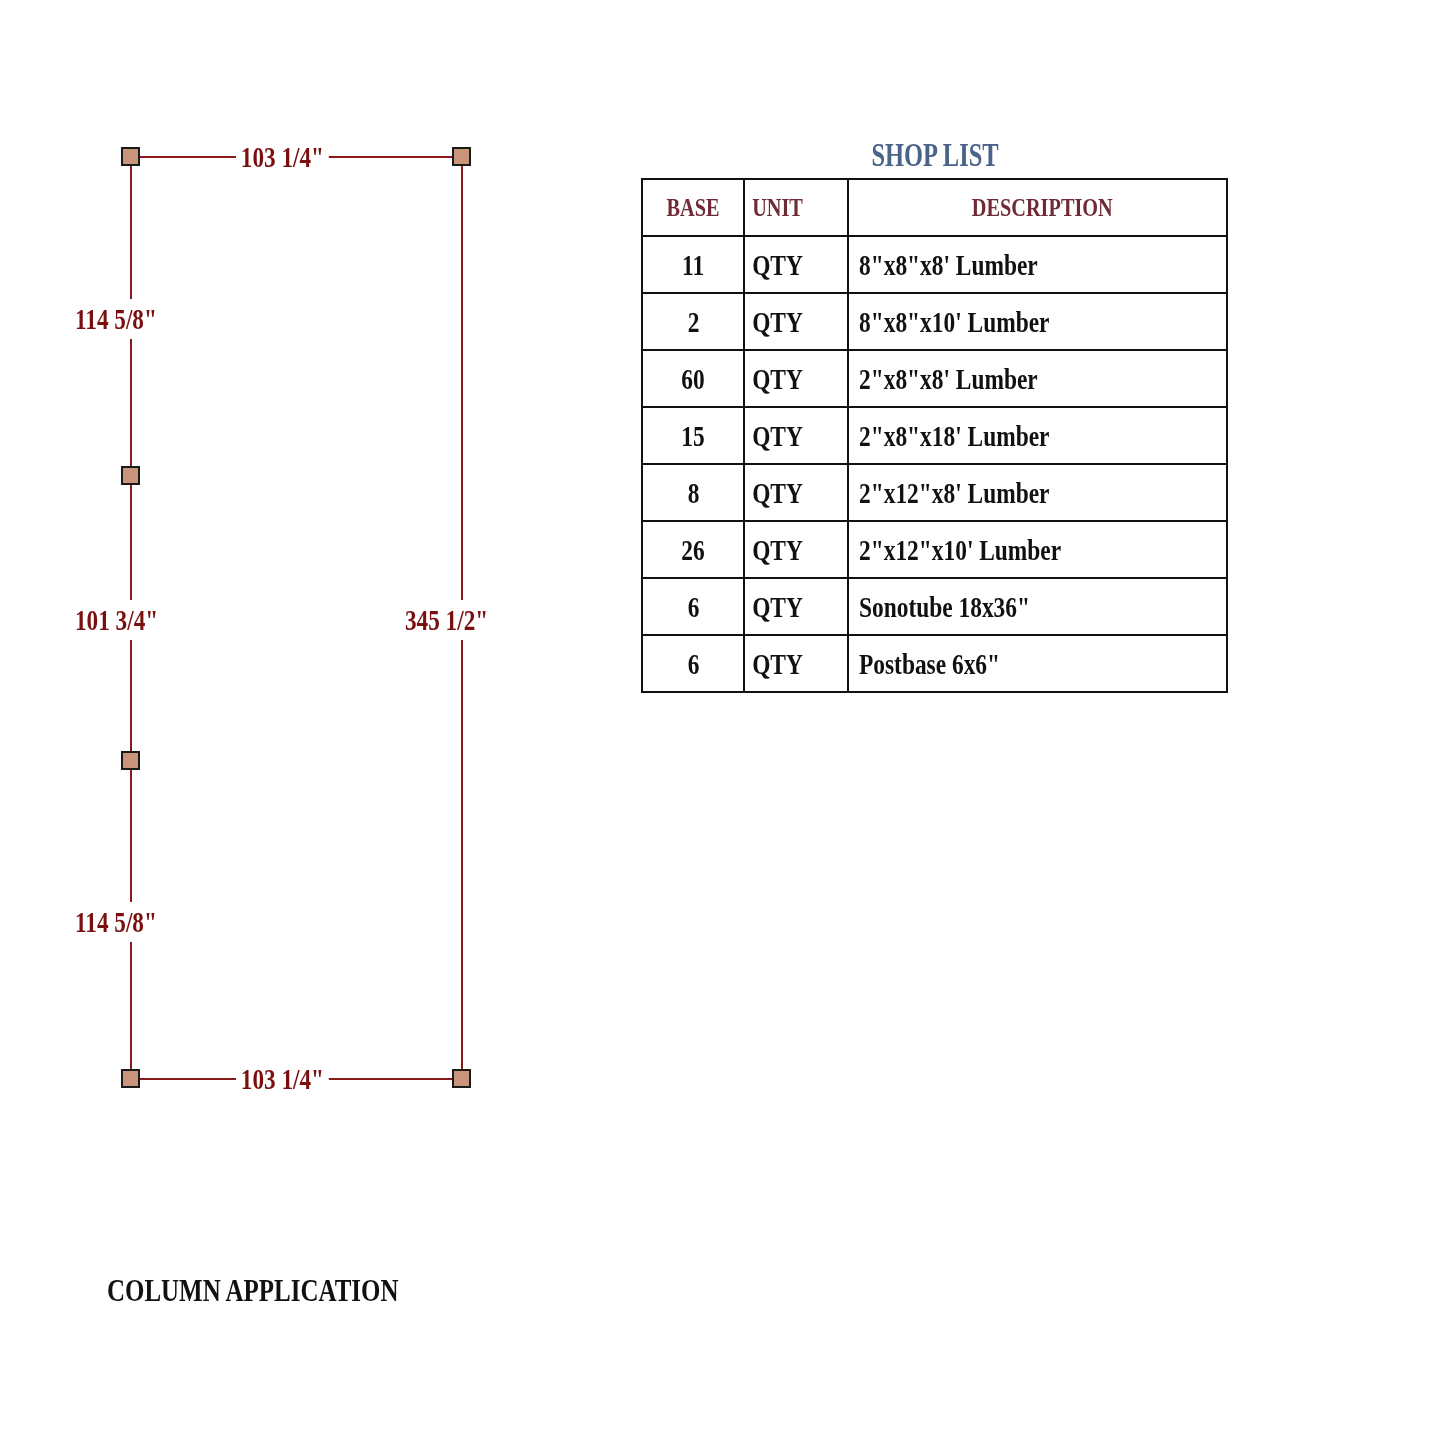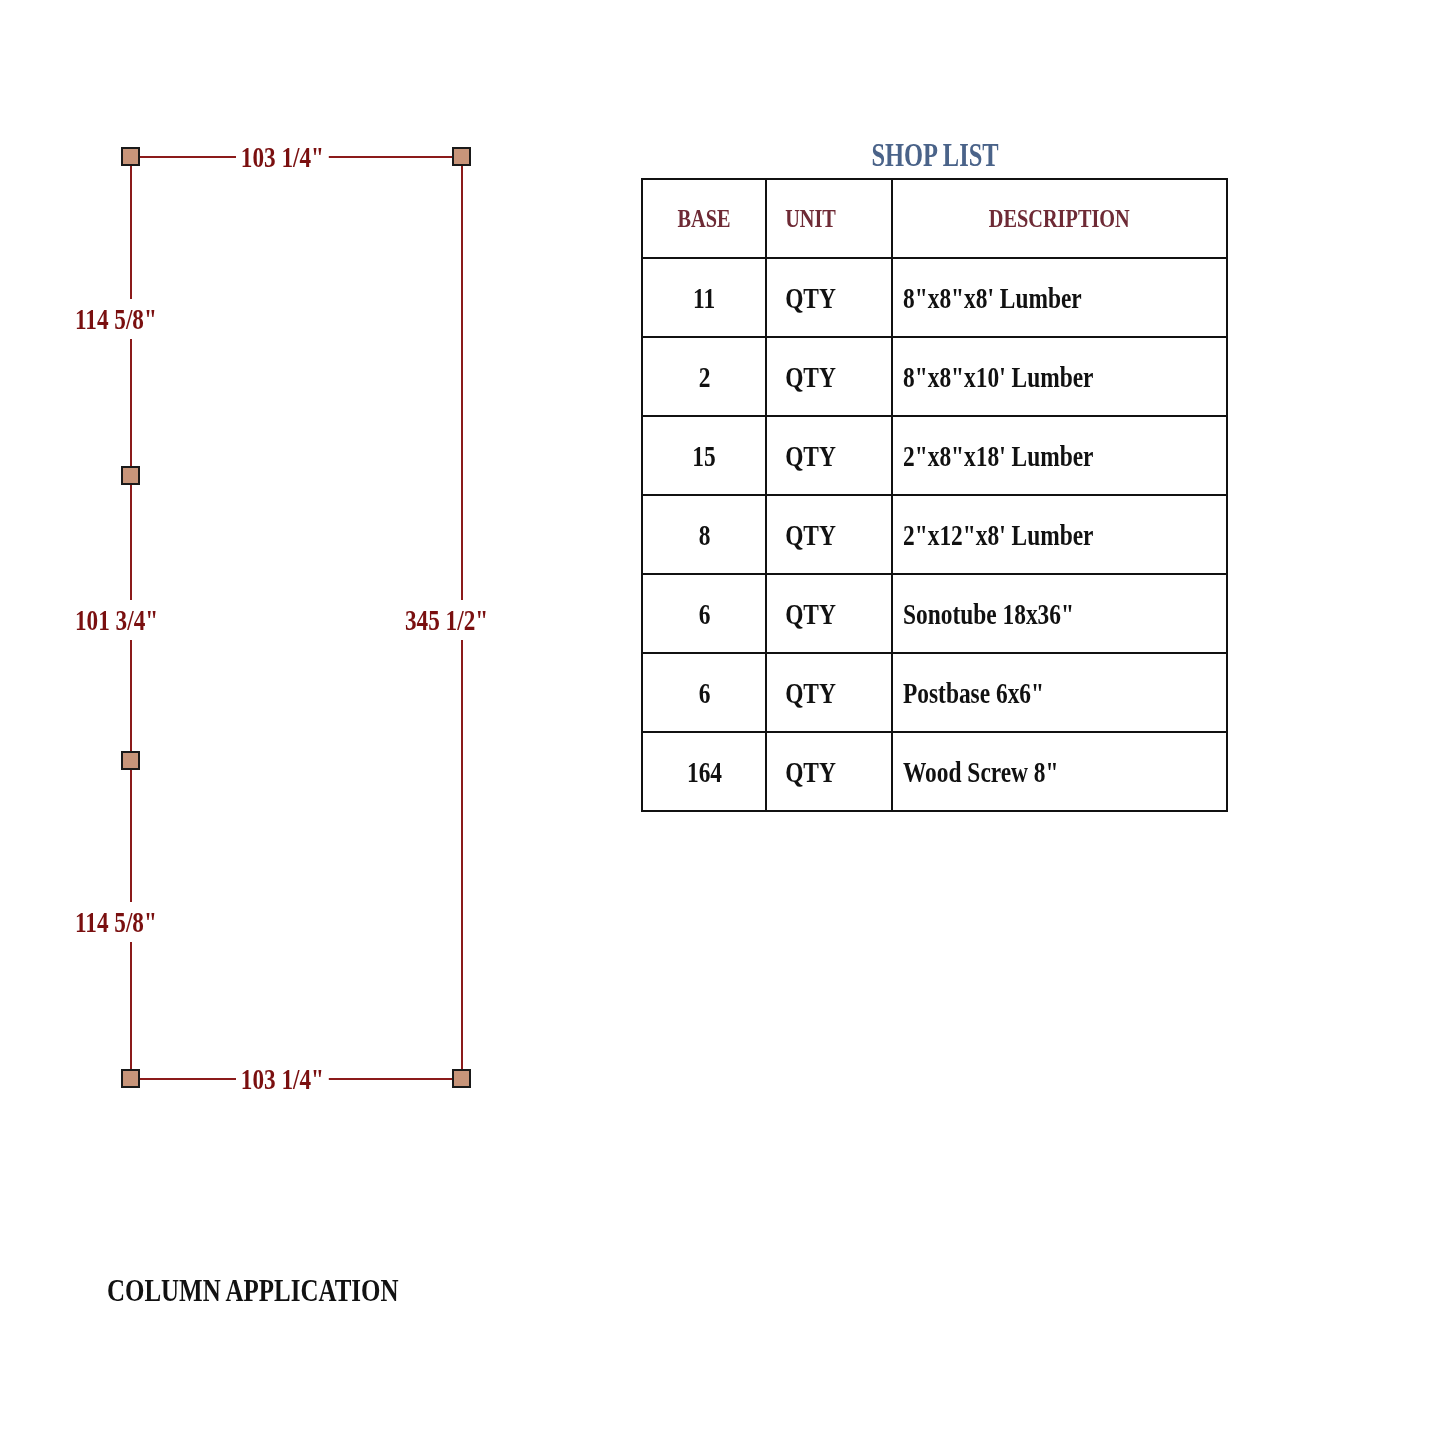--- a/index.html
+++ b/index.html
@@ -9,21 +9,21 @@
             border: 2px solid #1a1a1a; box-sizing: border-box; }
     .vline { position: absolute; width: 2px; background: #8b1a1a; }
     .hline { position: absolute; height: 2px; background: #8b1a1a; }
     .dim { position: absolute; color: #7a0f0f; font-weight: bold; font-size: 29px;
            background: #ffffff; line-height: 32px; white-space: nowrap;
            transform: scaleX(0.8); transform-origin: left center; }
     .title { position: absolute; color: #4a6389; font-weight: bold; font-size: 34px;
              transform: scaleX(0.72); transform-origin: center; left: 820px; width: 230px; text-align: center; top: 136px; }
     table.shop { position: absolute; left: 641px; top: 178px; width: 587px;
                  border-collapse: collapse; }
-    table.shop td, table.shop th { border: 2.5px solid #111; height: 55px; padding: 11px; }
+    table.shop td, table.shop th { border: 2.5px solid #111; height: 55px; padding: 0; }
     table.shop th { color: #6e2a35; font-weight: bold; font-size: 26px; }
     table.shop td { font-size: 30px; font-weight: bold; color: #111; margin-left: 46px; }
     .cell-inner { display: inline-block; transform: scaleX(0.78); }
     .c-base { width: 100px; text-align: center; }
     .c-unit { width: 102px; text-align: left; }
     .c-desc { text-align: left; padding-left: 10px !important; }
     th.c-desc { text-align: center; }
     .c-desc .cell-inner { transform-origin: left center; }
     th.c-desc .cell-inner { transform-origin: center; }
     .footer { position: absolute; left: 107px; top: 1272px; font-size: 32px; font-weight: bold; color: #111;
@@ -72,40 +72,45 @@
         <td class="c-base"><span class="cell-inner">11</span></td>
         <td class="c-unit"><span class="cell-inner">QTY</span></td>
         <td class="c-desc"><span class="cell-inner">8"x8"x8' Lumber</span></td>
       </tr>
     <tr>
         <td class="c-base"><span class="cell-inner">2</span></td>
         <td class="c-unit"><span class="cell-inner">QTY</span></td>
         <td class="c-desc"><span class="cell-inner">8"x8"x10' Lumber</span></td>
       </tr>
     <tr>
+        <td class="c-base"><span class="cell-inner">60</span></td>
+        <td class="c-unit"><span class="cell-inner">QTY</span></td>
+        <td class="c-desc"><span class="cell-inner">2"x8"x8' Lumber</span></td>
+      </tr>
+    <tr>
         <td class="c-base"><span class="cell-inner">15</span></td>
         <td class="c-unit"><span class="cell-inner">QTY</span></td>
         <td class="c-desc"><span class="cell-inner">2"x8"x18' Lumber</span></td>
       </tr>
     <tr>
         <td class="c-base"><span class="cell-inner">8</span></td>
         <td class="c-unit"><span class="cell-inner">QTY</span></td>
         <td class="c-desc"><span class="cell-inner">2"x12"x8' Lumber</span></td>
+      </tr>
+    <tr>
+        <td class="c-base"><span class="cell-inner">26</span></td>
+        <td class="c-unit"><span class="cell-inner">QTY</span></td>
+        <td class="c-desc"><span class="cell-inner">2"x12"x10' Lumber</span></td>
       </tr>
     <tr>
         <td class="c-base"><span class="cell-inner">6</span></td>
         <td class="c-unit"><span class="cell-inner">QTY</span></td>
         <td class="c-desc"><span class="cell-inner">Sonotube 18x36"</span></td>
       </tr>
     <tr>
         <td class="c-base"><span class="cell-inner">6</span></td>
         <td class="c-unit"><span class="cell-inner">QTY</span></td>
         <td class="c-desc"><span class="cell-inner">Postbase 6x6"</span></td>
       </tr>
-    <tr>
-        <td class="c-base"><span class="cell-inner">164</span></td>
-        <td class="c-unit"><span class="cell-inner">QTY</span></td>
-        <td class="c-desc"><span class="cell-inner">Wood Screw 8"</span></td>
-      </tr>
   </tbody>
 </table>
 
 <div class="footer">COLUMN APPLICATION</div>
 
 </body></html>

